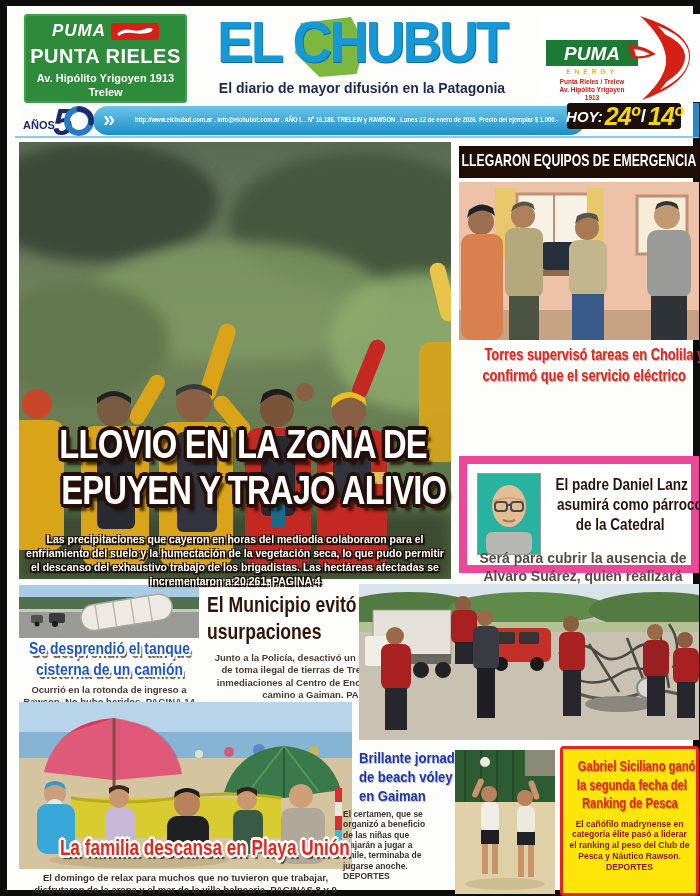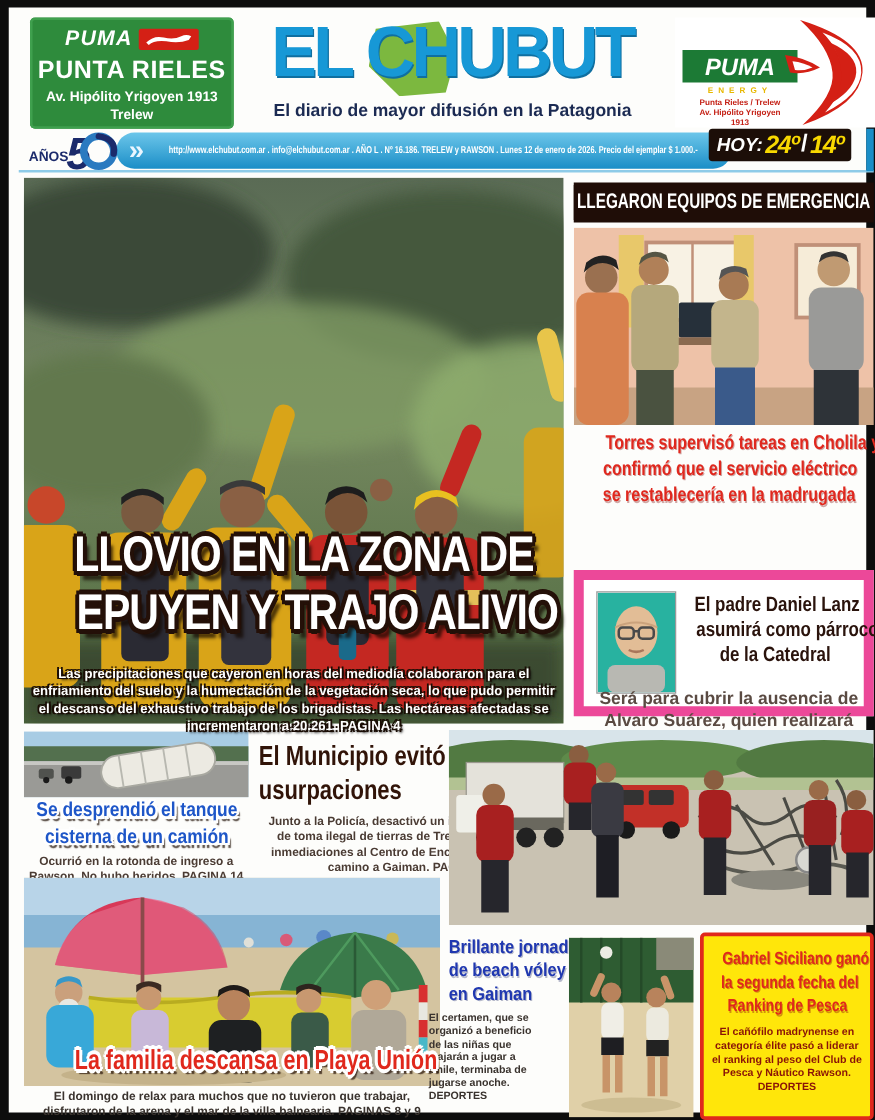--- a/index.html
+++ b/index.html
@@ -27,21 +27,21 @@
   .right-ad{left:533px;top:8px;width:160px;height:88px;background:#fff;}
 
   
   .bar-blue{left:86px;top:100px;width:492px;height:29px;background:linear-gradient(#6cc6ea,#1b8ec7);border-radius:15px;}
   .bar-rule{left:8px;top:130px;width:684px;height:2px;background:#8ecbe8;}
   .years{left:14px;top:97px;width:76px;height:36px;}
   .chevrons{left:96px;top:100px;color:#eaf6ff;font-size:22px;font-weight:bold;line-height:28px;}
   .edition{left:128px;top:109px;width:450px;color:#fff;font-size:8px;font-weight:bold;transform:scaleX(.74);transform-origin:left center;white-space:nowrap;}
   .hoy{left:560px;top:97px;width:114px;height:26px;background:#1c0e08;border-radius:3px;display:flex;align-items:center;justify-content:center;gap:2px;}
   .hoy .lbl{color:#fff;font-weight:bold;font-style:italic;font-size:15px;}
-  .hoy .t{color:#f8d800;font-weight:bold;font-style:italic;font-size:20px;letter-spacing:-1px;}
+  .hoy .t{color:#f8d800;font-weight:bold;font-style:italic;font-size:25px;letter-spacing:-1px;}
   .hoy .sep{color:#fff;font-weight:bold;font-size:19px;}
   .hoy-edge{left:686px;top:97px;width:6px;height:34px;background:#1b8ec7;}
 
   
   .lead-photo{left:12px;top:136px;width:432px;height:437px;overflow:hidden;}
   .lead-headline{left:12px;top:415px;width:432px;z-index:5;}
   .lead-headline .ln{font-size:40px;font-weight:bold;color:#fff;letter-spacing:-1px;transform:scaleX(.82);transform-origin:center;line-height:46px;
     text-shadow:-3px -3px 0 #241008,3px -3px 0 #241008,-3px 3px 0 #241008,3px 3px 0 #241008,-4px 0 0 #241008,4px 0 0 #241008,0 -4px 0 #241008,0 4px 0 #241008,6px 7px 3px rgba(20,8,2,.75);}
   .lead-deck{left:18px;top:527px;width:420px;z-index:5;font-size:10.5px;font-weight:bold;color:#fff;line-height:1.32;
     text-shadow:-1.5px -1.5px 0 #1a0d05,1.5px -1.5px 0 #1a0d05,-1.5px 1.5px 0 #1a0d05,1.5px 1.5px 0 #1a0d05,2px 2px 2px rgba(0,0,0,.8);}
@@ -256,21 +256,20 @@
             <path d="M196 28 Q208 18 220 28 L218 22 Q208 16 198 22 Z" fill="#333"></path>
             <rect x="188" y="48" width="44" height="68" rx="10" fill="#9a9a98"></rect>
             <rect x="192" y="114" width="36" height="44" fill="#2e3338"></rect>
           </g>
     </svg>
   </div>
 
   <div class="abs torres-h ctr">
     <div><span class="ln nw">Torres supervisó tareas en Cholila y</span></div>
     <div><span class="ln nw">confirmó que el servicio eléctrico</span></div>
-    <div><span class="ln nw">se restablecería en la madrugada</span></div>
   </div>
 
   <div class="abs priest-box">
     <div class="abs priest-photo">
       <svg width="62" height="80" viewBox="0 0 62 80">
         <rect width="62" height="80" fill="#28b2a0"></rect>
         <rect x="8" y="58" width="46" height="22" rx="6" fill="#b8b8b2"></rect>
         <ellipse cx="31" cy="32" rx="17" ry="21" fill="#e2bd96"></ellipse>
         <path d="M14 28 Q31 20 48 28" stroke="#caa27c" stroke-width="1.5" fill="none"></path>
         <rect x="17" y="28" width="12" height="9" rx="3" fill="none" stroke="#4a4a4a" stroke-width="2"></rect>

